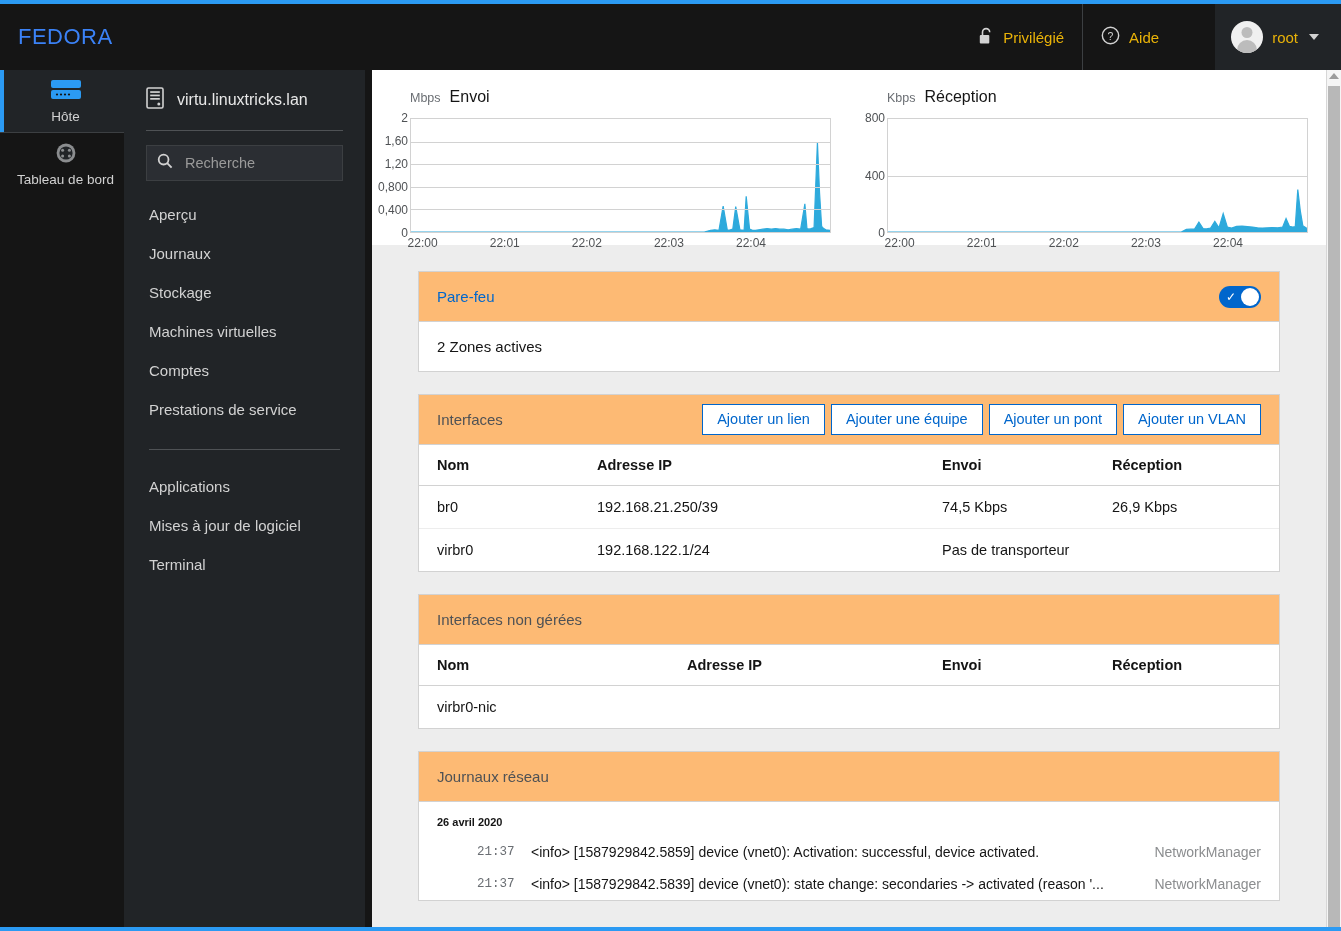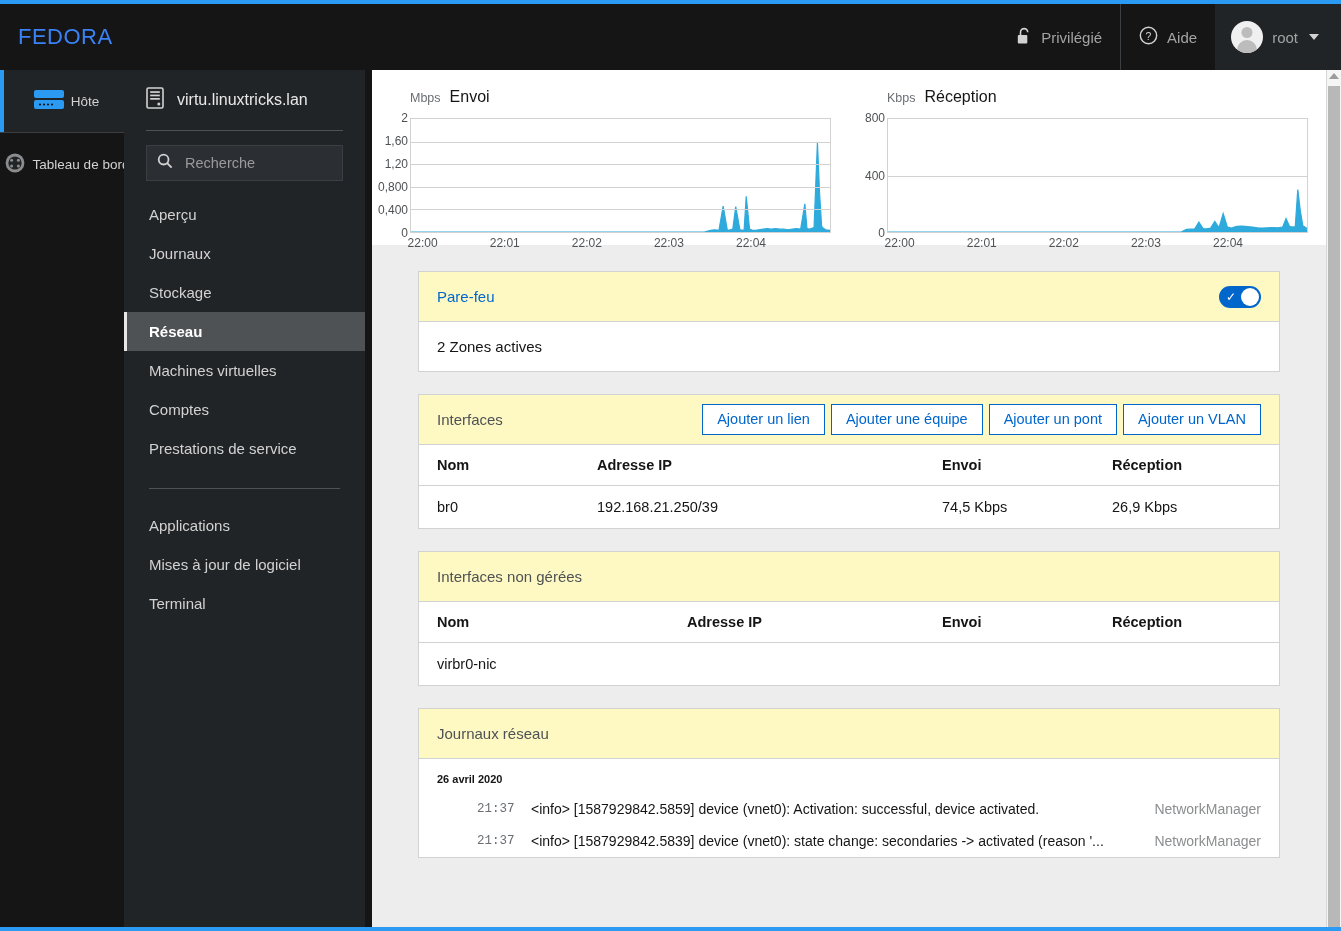--- a/index.html
+++ b/index.html
@@ -23,24 +23,24 @@
     position: absolute; top: 4px; left: 0; width: 1341px; height: 66px;
     background: #151515; display: flex; align-items: center;
   }
   .brand {
     color: #3b82f6; font-size: 22px; letter-spacing: .5px;
     padding-left: 18px; font-weight: 400; white-space: nowrap;
   }
   .header-spacer { flex: 1 1 auto; }
   .hdr-item {
     height: 66px; display: flex; align-items: center; gap: 9px;
-    padding: 0 18px; color: #a3a3a3; font-size: 15px; white-space: nowrap;
+    padding: 0 18px; color: #eab308; font-size: 15px; white-space: nowrap;
   }
   .hdr-item.sep { border-left: 1px solid #3c3f42; }
-  .hdr-item.user { background: #212427; padding-right: 22px; padding-left: 16px; }
+  .hdr-item.user { background: #212427; padding-right: 22px; padding-left: 16px; margin-left: 38px; }
   .avatar {
     width: 32px; height: 32px; border-radius: 50%;
     background: #f0f0f0; position: relative; overflow: hidden; flex: none;
   }
   .avatar::before {
     content: ""; position: absolute; left: 50%; top: 6px;
     width: 11px; height: 11px; border-radius: 50%;
     background: #bcbcbc; transform: translateX(-50%);
   }
   .avatar::after {
@@ -53,21 +53,21 @@
     border-right: 5px solid transparent; border-top: 6px solid #d2d2d2;
     margin-left: 2px;
   }
 
   
   .rail {
     position: absolute; top: 70px; left: 0; width: 131px; height: 861px;
     background: #151515;
   }
   .rail-item {
-    position: relative; height: 62px; display: flex; flex-direction: row;
+    position: relative; height: 62px; display: flex; flex-direction: column;
     align-items: center; justify-content: center; gap: 5px;
     color: #d2d2d2; font-size: 13.5px;
   }
   .rail-item.active { background: #212427; }
   .rail-item.active::before {
     content: ""; position: absolute; left: 0; top: 0; bottom: 0; width: 4px;
     background: #2b9af3;
   }
   .rail-item.second { height: 62px; background: #151515; }
   .rail-sep { height: 1px; background: #3c3f42; margin: 0; }
@@ -139,21 +139,21 @@
     transform: translateX(-50%); white-space: nowrap;
   }
   .spark { position: absolute; left: 0; top: 0; width: 100%; height: 100%; }
 
   
   .content { padding: 26px 46px 0 46px; }
   .card {
     background: #fff; border: 1px solid #d2d2d2; margin-bottom: 22px;
   }
   .card-header {
-    background: #fef9c3; border-bottom: 1px solid #d2d2d2;
+    background: #fdba74; border-bottom: 1px solid #d2d2d2;
     min-height: 50px; display: flex; align-items: center;
     padding: 0 18px; gap: 10px;
   }
   .card-title { font-size: 15px; color: #4f5255; }
   .card-title.link { color: #06c; font-size: 15px; }
   .card-header .grow { flex: 1 1 auto; }
   .btn-row { display: flex; gap: 6px; }
   .btn-outline {
     border: 1px solid #06c; color: #06c; background: #fff;
     font-size: 14.5px; padding: 7px 14px; line-height: 1;
@@ -308,23 +308,20 @@
 
     <div class="nav-list">
       <div class="nav-item">
           <span>Aperçu</span>
         </div>
       <div class="nav-item">
           <span>Journaux</span>
         </div>
       <div class="nav-item">
           <span>Stockage</span>
-        </div>
-      <div class="nav-item active">
-          <span>Réseau</span>
         </div>
       <div class="nav-item">
           <span>Machines virtuelles</span>
         </div>
       <div class="nav-item">
           <span>Comptes</span>
         </div>
       <div class="nav-item">
           <span>Prestations de service</span>
         </div>
@@ -445,20 +442,26 @@
               <th>Réception</th>
             </tr>
           </thead>
           <tbody>
             <tr>
               <td>br0</td>
               <td>192.168.21.250/39</td>
               <td>74,5 Kbps</td>
               <td>26,9 Kbps</td>
             </tr>
+            <tr>
+              <td>virbr0</td>
+              <td>192.168.122.1/24</td>
+              <td>Pas de transporteur</td>
+              <td></td>
+            </tr>
           </tbody>
         </table>
       </div>
 
       <div class="card">
         <div class="card-header">
           <span class="card-title">Interfaces non gérées</span>
         </div>
         <table class="tbl">
           <thead>

